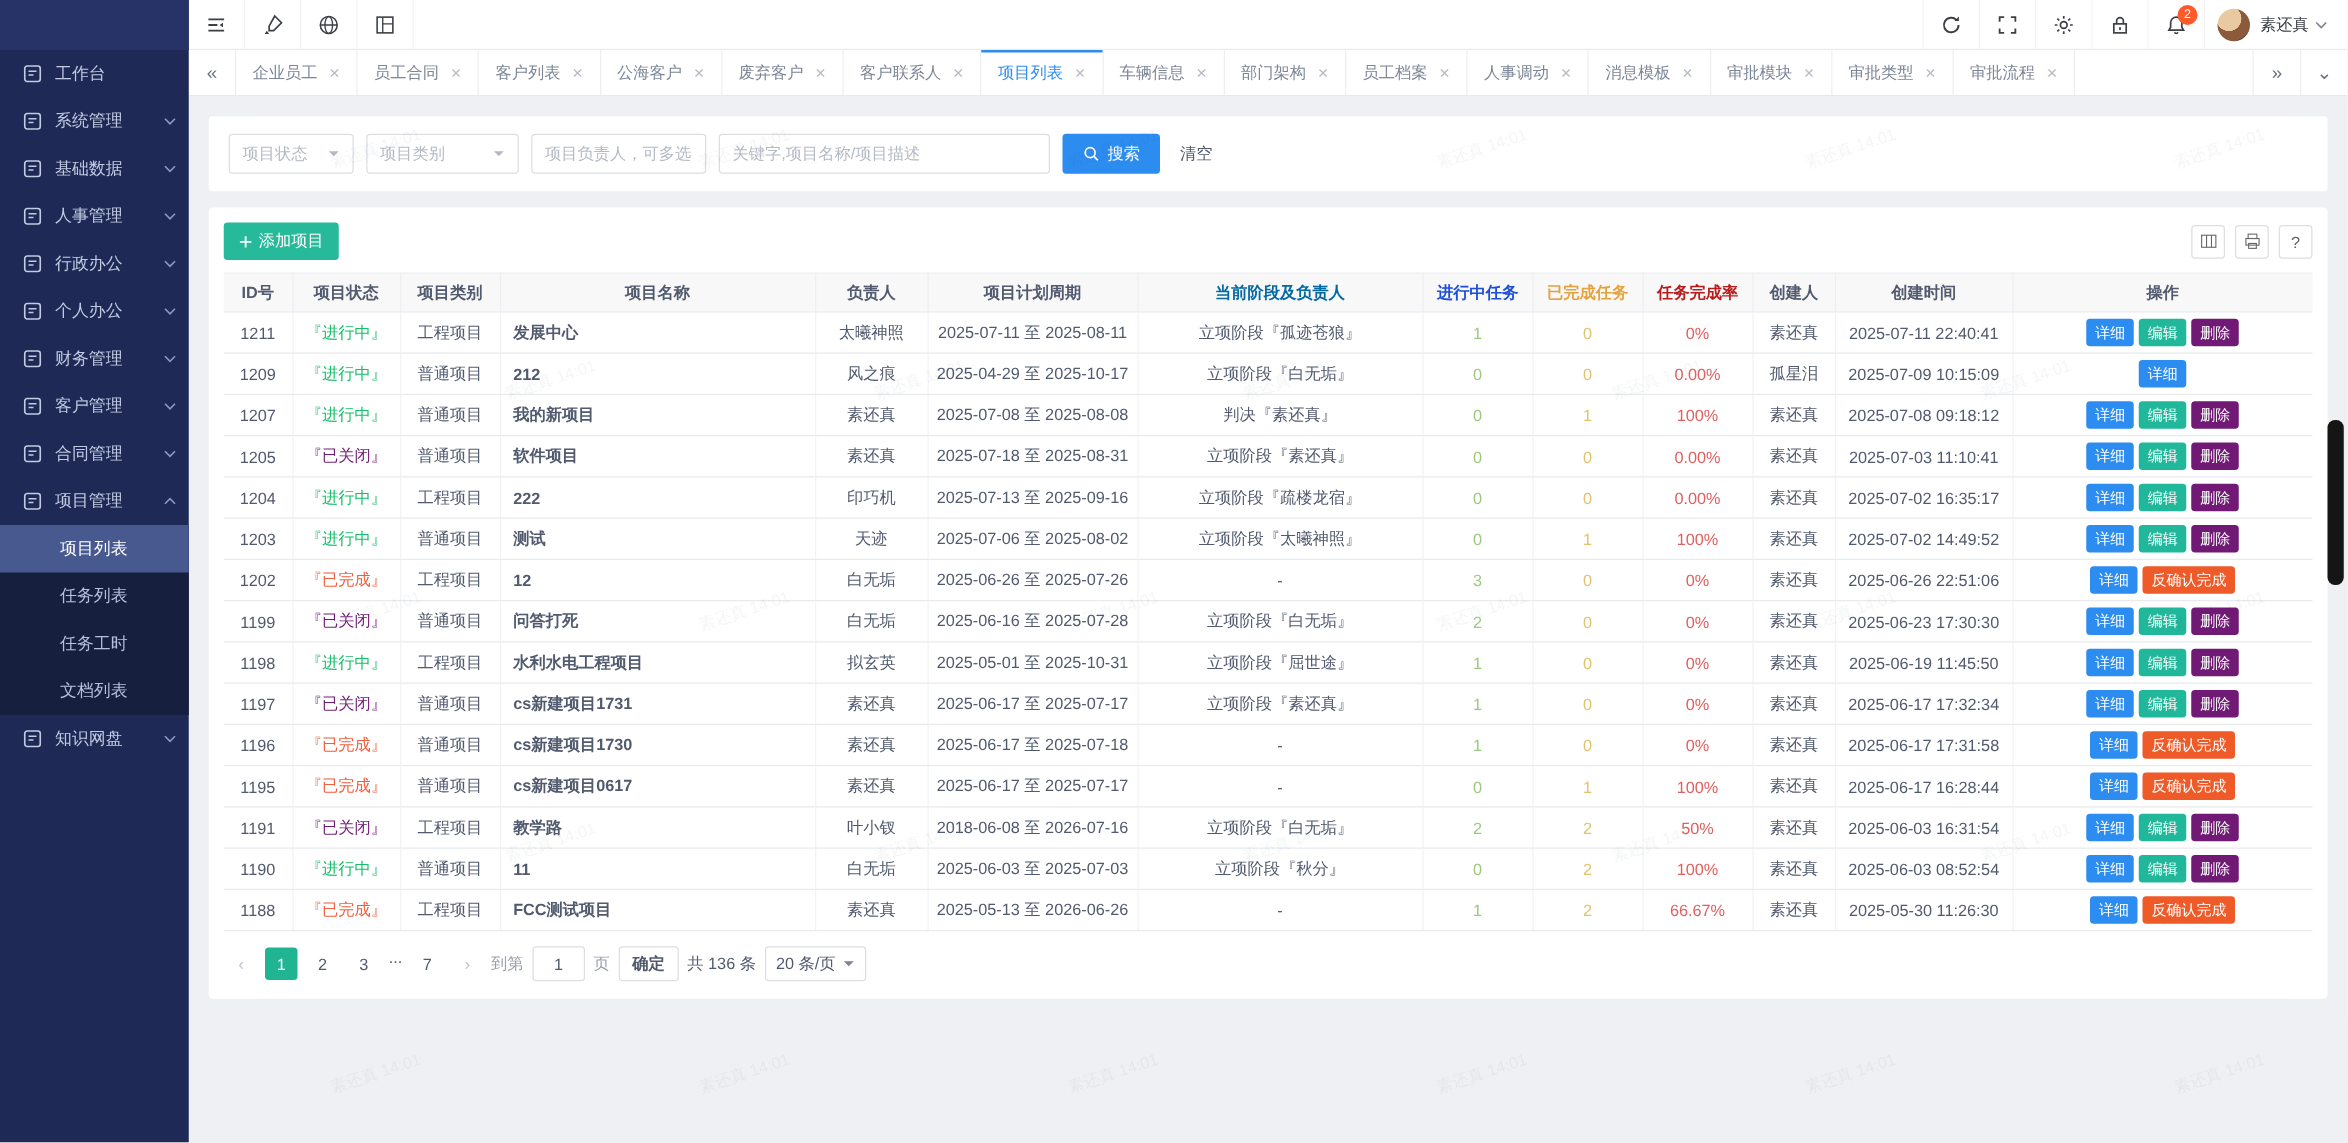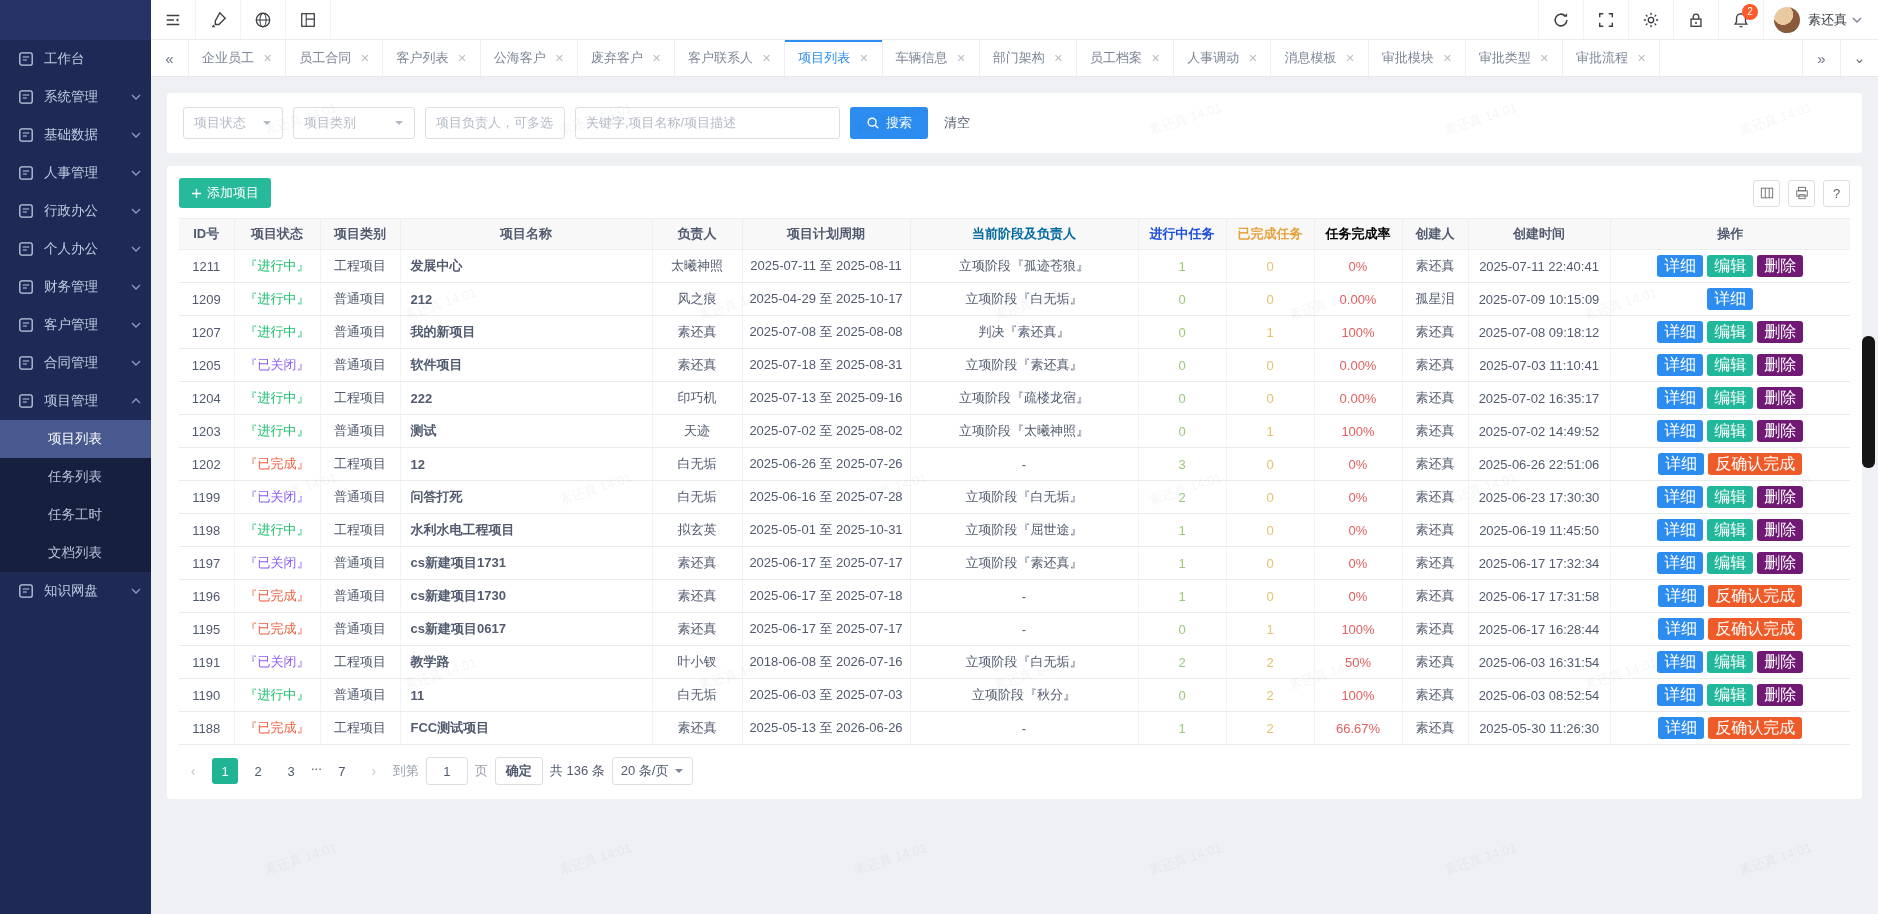--- a/index.html
+++ b/index.html
@@ -72,24 +72,24 @@
     display:flex; align-items:center; justify-content:center; color:#666; cursor:pointer; font-size:13px; }
   .tt-btn svg { width:14px; height:14px; }
 
   table { width:100%; border-collapse:collapse; table-layout:fixed; font-size:13px; }
   thead th { background:#f8f8f9; height:31px; font-weight:bold; color:#515a6e;
     border:1px solid #eceef1; border-left:none; border-right:1px solid #eceef1; padding:0 4px; }
   thead th:last-child, tbody td:last-child { border-right:none; }
   tbody td { height:33px; border-bottom:1px solid #e8eaec; border-right:1px solid #f2f3f5;
     text-align:center; padding:0 6px; overflow:hidden; white-space:nowrap; color:#515a6e; }
   tbody td.cell-name { text-align:left; padding-left:10px;font-weight:bold; }
-  .st-ongoing{color:#19be6b;} .st-done{color:#ee5f3e;} .st-closed{color:#8b5cf6;margin-top:20px;}
+  .st-ongoing{color:#19be6b;} .st-done{color:#ee5f3e;} .st-closed{color:#701a75;margin-top:20px;}
   .v-ongoing{color:#9cc97d;} .v-done{color:#e0c36c;} .v-rate{color:#e06060;}
   .actions { display:flex; gap:4px; justify-content:center; align-items:center; }
-  .abtn { height:22px; border:none; border-radius:3px; color:#fff; font-size:16px;
+  .abtn { height:22px; border:none; border-radius:3px; color:#fff; font-size:12px;
     padding:0 7px; cursor:pointer; line-height:22px; white-space:nowrap; }
   .a-detail{background:#2d8cf0;} .a-edit{background:#21b79a;} .a-delete{background:#701a75;} .a-unconfirm{background:#ee5a28;}
 
   
   .pager { display:flex; align-items:center; gap:7px; margin:12px 0 4px 2px; font-size:13px; color:#515a6e; }
   .pg-arrow { width:24px; height:26px; display:flex; align-items:center; justify-content:center;
     color:#c0c4cc; cursor:pointer; font-size:14px; }
   .pg-num { min-width:26px; height:26px; display:flex; align-items:center; justify-content:center;
     border-radius:3px; cursor:pointer; padding:0 4px; }
   .pg-num.active { background:#20b492; color:#fff; }
@@ -523,21 +523,21 @@
               <tr id="thead-row">
                 <th style="width: 55px; color: rgb(81, 90, 110);">ID号</th>
                 <th style="width: 86px; color: rgb(81, 90, 110);">项目状态</th>
                 <th style="width: 80px; color: rgb(81, 90, 110);">项目类别</th>
                 <th style="width: 252px; color: rgb(81, 90, 110);">项目名称</th>
                 <th style="width: 90px; color: rgb(81, 90, 110);">负责人</th>
                 <th style="width: 168px; color: rgb(81, 90, 110);">项目计划周期</th>
                 <th style="width: 228px; color: #0369a1;">当前阶段及负责人</th>
                 <th style="width: 88px; color: #1d4ed8;">进行中任务</th>
                 <th style="width: 88px; color: rgb(230, 162, 60);">已完成任务</th>
-                <th style="width: 88px; color: #000000;">任务完成率</th>
+                <th style="width: 88px; color: #b91c1c;">任务完成率</th>
                 <th style="width: 66px; color: rgb(81, 90, 110);">创建人</th>
                 <th style="width: 142px; color: rgb(81, 90, 110);">创建时间</th>
                 <th style="width: 240px; color: rgb(81, 90, 110);">操作</th>
               </tr>
             </thead>
           <tbody id="tbody">
               <tr>
                 <td>1211</td>
                 <td class="st-ongoing">『进行中』</td>
                 <td>工程项目</td>
@@ -639,21 +639,21 @@
                     <button class="abtn a-delete">删除</button>
                   </div>
                 </td>
               </tr>
               <tr>
                 <td>1203</td>
                 <td class="st-ongoing">『进行中』</td>
                 <td>普通项目</td>
                 <td class="cell-name">测试</td>
                 <td>天迹</td>
-                <td>2025-07-02 至 2025-08-02</td>
+                <td>2025-07-06 至 2025-08-02</td>
                 <td>立项阶段『太曦神照』</td>
                 <td class="v-ongoing">0</td>
                 <td class="v-done">1</td>
                 <td class="v-rate">100%</td>
                 <td>素还真</td>
                 <td>2025-07-02 14:49:52</td>
                 <td>
                   <div class="actions">
                     <button class="abtn a-detail">详细</button>
                     <button class="abtn a-edit">编辑</button>

